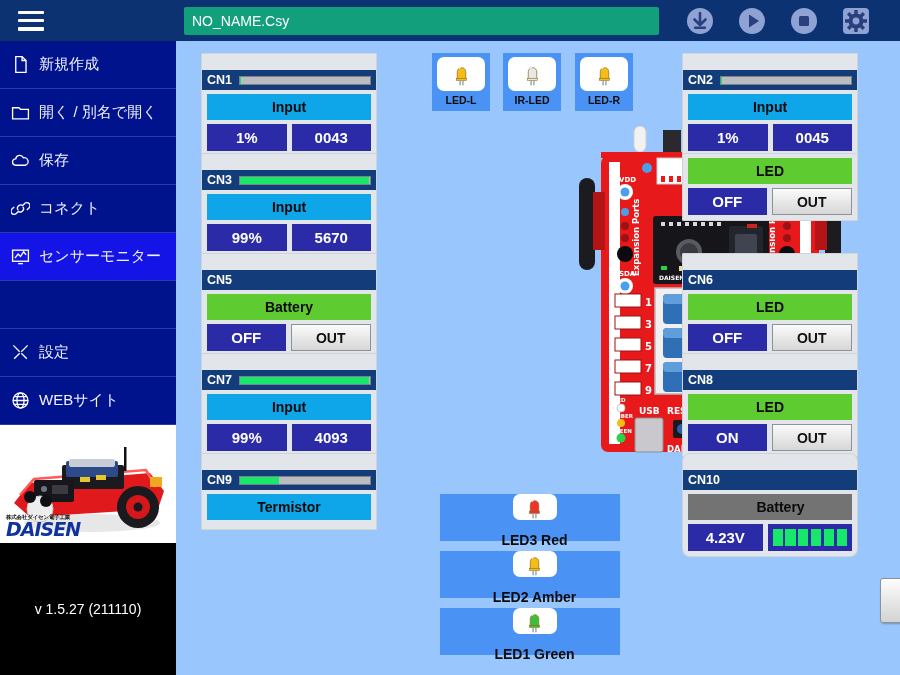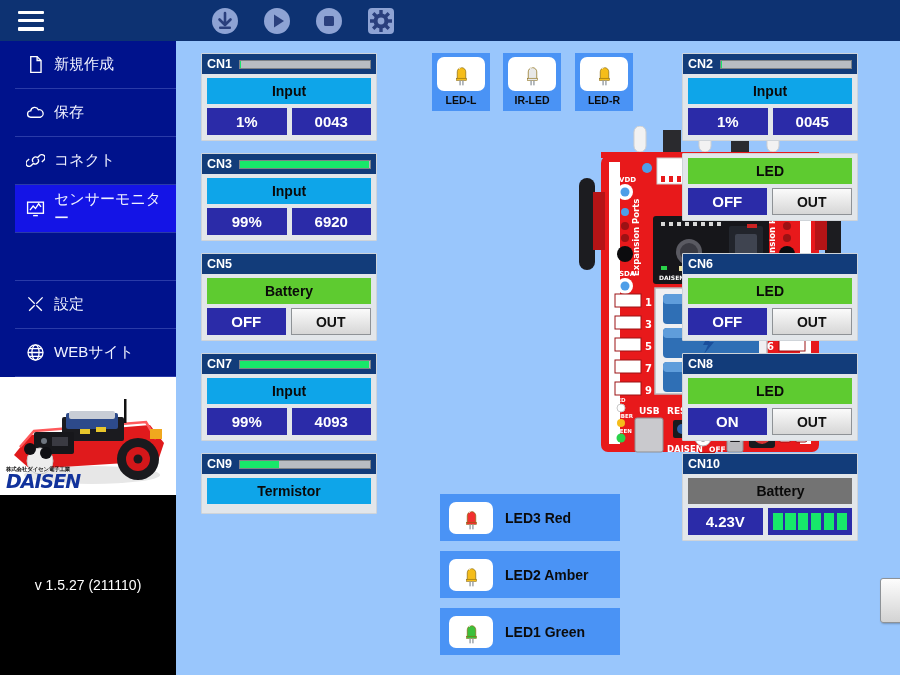--- a/index.html
+++ b/index.html
@@ -18,21 +18,21 @@
     display: flex; flex-direction: column;
     flex: 0 0 176px;
   }
   .hamburger-bar {
     height: 41px; background: #0d3272;
     display: flex; align-items: center; padding-left: 18px;
   }
   .hamburger { width: 26px; height: 20px; display: flex; flex-direction: column;
     justify-content: space-between; cursor: pointer; }
   .hamburger span { display: block; height: 3.5px; background: #ffffff; border-radius: 1px; }
-  .menu-list { flex: 0 0 auto; padding-left: 15px; }
+  .menu-list { flex: 0 0 auto; }
   .menu-item {
     height: 48px; display: flex; align-items: center;
     padding-left: 10px; gap: 8px;
     border-bottom: 1px solid #2a3ba8;
     color: #f0f2ff; font-size: 15px;
     background: #00128c; cursor: pointer;
   }
   .menu-item.active { background: #1414e6; }
   .menu-item .mi-icon { width: 21px; height: 21px; flex: 0 0 21px;
      display: flex; align-items: center; justify-content: center; }
@@ -73,21 +73,21 @@
   .hdr-btn svg { width: 30px; height: 30px; }
 
   
   .cn-card {
     position: absolute; width: 176px;
     background: #e2e6ea; border: 1px solid #cfd4d9;
     padding: 0; border-radius: 1px;
   }
   .cn-head {
     height: 20px; background: #123c7a; display: flex; align-items: center;
-    padding: 0 5px; gap: 7px;
+    padding: 0 5px; gap: 7px; margin-top: 16px;
   }
   .cn-title { color: #ffffff; font-size: 12.5px; font-weight: bold; }
   .cn-bar { flex: 1; height: 9px; background: #b9bdc2; border: 1px solid #7d8287; position: relative; }
   .cn-bar-fill { position: absolute; left: 0; top: 0; bottom: 0; background: #17e86a; }
   .cn-body { padding: 4px 5px 5px 5px; }
   .cn-type {
     height: 26px; display: flex; align-items: center; justify-content: center;
     font-size: 14px; font-weight: bold; color: #0a0a0a; margin-bottom: 4px;
   }
   .t-input  { background: #0ea5e9; }
@@ -121,21 +121,21 @@
   .led-chip {
     width: 48px; height: 34px; background: #ffffff; border-radius: 7px;
     display: flex; align-items: center; justify-content: center;
   }
   .led-top-label { font-size: 10.5px; font-weight: bold; color: #0b0b0b; margin-top: 3px; }
 
   
   .led-row {
     position: absolute; left: 444px; width: 180px; height: 47px;
     background: #4a93f5; display: flex; align-items: center;
-    padding-left: 9px; gap: 12px; cursor: pointer;
+    padding-left: 9px; gap: 12px; cursor: pointer; flex-direction: column;
   }
   .led-row .led-chip { width: 44px; height: 32px; border-radius: 7px; }
   .led-row-label { font-size: 14px; font-weight: bold; color: #0b0b0b; }
 
   
   #stop-btn {
     position: absolute; left: 704px; top: 578px; width: 148px; height: 45px;
     background: linear-gradient(#fdfdfd, #d3d3d3);
     border: 1px solid #8e9296; border-radius: 3px;
     display: flex; align-items: center; justify-content: center;
@@ -165,20 +165,28 @@
       <div class="menu-item">
         <span class="mi-icon">
           <svg viewBox="0 0 24 24" fill="none" stroke="#ffffff" stroke-width="1.7">
             <path d="M6 2h8l5 5v15H6z"></path>
               <path d="M14 2v5h5"></path>
           </svg>
         </span>
         <span>新規作成</span>
       </div>
 
+      <div class="menu-item">
+        <span class="mi-icon">
+          <svg viewBox="0 0 24 24" fill="none" stroke="#ffffff" stroke-width="1.7">
+            <path d="M2 6h8l2 2h10v12H2z"></path>
+          </svg>
+        </span>
+        <span>開く / 別名で開く</span>
+      </div>
 
       <div class="menu-item">
         <span class="mi-icon">
           <svg viewBox="0 0 24 24" fill="none" stroke="#ffffff" stroke-width="1.7">
             <path d="M6 18a4 4 0 010-8 5 5 0 019.6-1.4A4 4 0 0118 18z"></path>
           </svg>
         </span>
         <span>保存</span>
       </div>
 
@@ -264,20 +272,21 @@
         <div class="brand-main">DAISEN</div>
       </div>
     </div>
 
     <div class="version-box">v 1.5.27 (211110)</div>
   </div>
 
   <div id="main">
 
     <div id="header">
+      <input id="filename" type="text" value="NO_NAME.Csy" style="">
       <div class="hdr-icons">
         <div class="hdr-btn">
           <svg viewBox="0 0 30 30">
               <circle cx="15" cy="15" r="13" fill="#8ea3d4"></circle>
             <path d="M15 7v11M9.5 13.5L15 19l5.5-5.5" stroke="#2a3f7d" stroke-width="2.6" fill="none" stroke-linecap="round" stroke-linejoin="round"></path>
             <rect x="9" y="20.5" width="12" height="2.6" rx="1" fill="#2a3f7d"></rect>
             </svg>
         </div>
         <div class="hdr-btn">
           <svg viewBox="0 0 30 30">
@@ -567,21 +576,21 @@
         <div class="cn-head">
           <span class="cn-title">CN3</span>
           <div class="cn-bar">
             <div class="cn-bar-fill" style="width: 99%;"></div>
           </div>
         </div>
         <div class="cn-body">
           <div class="cn-type t-input">Input</div>
           <div class="cn-row">
             <div class="cn-val">99%</div>
-            <div class="cn-val">6920</div>
+            <div class="cn-val">5670</div>
           </div>
         </div>
       </div>
       <div class="cn-card" style="left: 25px; top: 253px;">
         <div class="cn-head">
           <span class="cn-title">CN5</span>
         </div>
         <div class="cn-body">
           <div class="cn-type t-out">Battery</div>
           <div class="cn-row">
@@ -657,21 +666,21 @@
           <span class="cn-title">CN8</span>
         </div>
         <div class="cn-body">
           <div class="cn-type t-out">LED</div>
           <div class="cn-row">
             <div class="cn-val">ON</div>
             <div class="cn-btn">OUT</div>
           </div>
         </div>
       </div>
-      <div class="cn-card" style="left: 506px; top: 453px;">
+      <div class="cn-card" style="left: 506px; top: 453px; border-radius: 8px;">
         <div class="cn-head">
           <span class="cn-title">CN10</span>
         </div>
         <div class="cn-body">
           <div class="cn-type t-batt">Battery</div>
           <div class="cn-row">
             <div class="cn-val">4.23V</div>
             <div class="batt-gauge">
               <div class="batt-seg"></div>
               <div class="batt-seg"></div>

